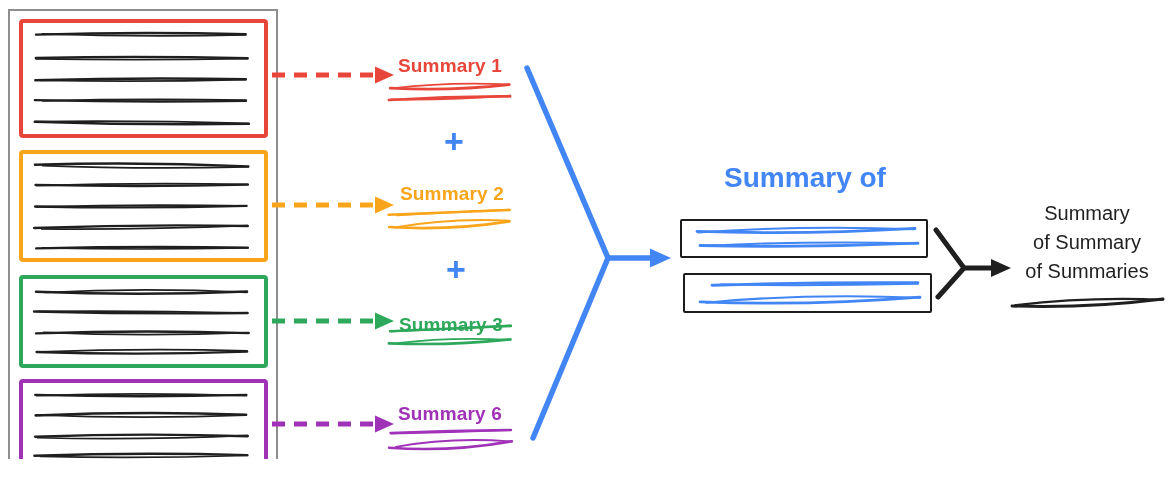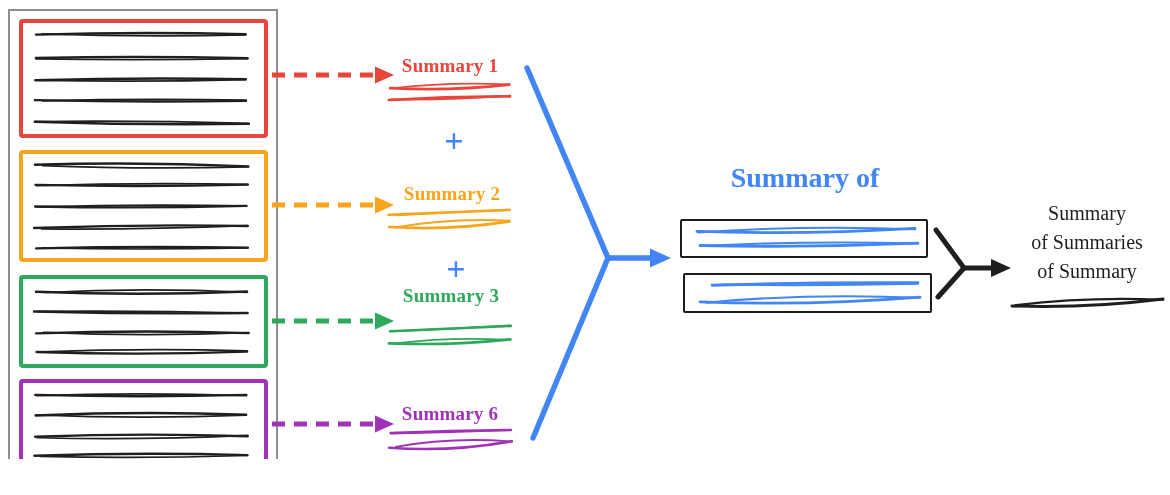--- a/index.html
+++ b/index.html
@@ -1,39 +1,39 @@
 <!DOCTYPE html>
 <html style="--c-red: #E8463A; --c-orange: #F9A51B; --c-green: #2EA85B; --c-purple: #A032B8; --c-blue: #4285F4; --ink: #1F1F1F; --gray: #8E8E8E;"><head>
 <meta charset="utf-8">
 <style>
   * { box-sizing: border-box; }
   body { margin: 0; background: #ffffff; }
   .stage {
     position: relative; width: 1170px; height: 459px; background: #fff;
-    font-family: Liberation Serif, serif; overflow: hidden;
+    font-family: Liberation Sans, sans-serif; overflow: hidden;
   }
   #overlay { position: absolute; left: 0; top: 0; width: 1170px; height: 495px; pointer-events: none; }
 
   .doc-outer {
     position: absolute; left: 8px; top: 9px; width: 270px; height: 475px;
     border: 2px solid var(--gray); background: transparent;
   }
   .doc-box { position: absolute; left: 19px; width: 249px; border-style: solid; border-width: 4.5px; border-radius: 4px; background: transparent; }
   #db1 { top: 19px;  height: 119px; border-color: var(--c-red); }
   #db2 { top: 150px; height: 112px; border-color: var(--c-orange); }
   #db3 { top: 275px; height: 93px;  border-color: var(--c-green); }
   #db4 { top: 379px; height: 92px;  border-color: var(--c-purple); }
 
   .s-label {
     position: absolute; transform: translate(-50%,-50%);
     font-size: 19px; font-weight: bold; white-space: nowrap; letter-spacing: 0.2px;
   }
   #lbl1 { left: 450px; top: 66px; }
   #lbl2 { left: 452px; top: 194px; }
-  #lbl3 { left: 451px; top: 296px; }
+  #lbl3 { left: 451px; top: 325px; }
   #lbl4 { left: 450px; top: 414px; }
   .c-red    { color: var(--c-red); }
   .c-orange { color: var(--c-orange); }
   .c-green  { color: var(--c-green); }
   .c-purple { color: var(--c-purple); }
 
   .plus {
     position: absolute; transform: translate(-50%,-50%);
     font-size: 34px; font-weight: bold; color: var(--c-blue);
   }
@@ -75,22 +75,22 @@
 
   <div class="sos-title">
     <div>Summary of</div>
   </div>
 
   <div class="sum-box" id="sbox1"></div>
   <div class="sum-box" id="sbox2"></div>
 
   <div class="final-text">
     <div>Summary</div>
+    <div>of Summary</div>
     <div>of Summaries</div>
-    <div>of Summary</div>
   </div>
 
   <svg id="overlay">
       <g>
         <path d="M 35.95754012092948 34.6448415517807 Q 140.81245188228786 31.478907108306885 245.66736364364624 34.27764940261841" stroke="#1F1F1F" stroke-width="2.4" fill="none" stroke-linecap="round" stroke-linejoin="round"></path>
         <path d="M 245.66736364364624 34.89541792869568 Q 140.81245188228786 37.443583846092224 42.2911078594625 33.80293333530426" stroke="#1F1F1F" stroke-width="1.728" fill="none" stroke-linecap="round" stroke-linejoin="round"></path>
         <path d="M 35.8412489593029 57.93115425109863 Q 141.73134683072567 55.6522159576416 247.62144470214844 58.254737854003906" stroke="#1F1F1F" stroke-width="2.4" fill="none" stroke-linecap="round" stroke-linejoin="round"></path>
         <path d="M 247.62144470214844 58.52701449394226 Q 141.73134683072567 60.53367614746094 35.97337564826012 58.827978901565075" stroke="#1F1F1F" stroke-width="1.728" fill="none" stroke-linecap="round" stroke-linejoin="round"></path>
         <path d="M 35.32229006290436 80.22698509693146 Q 140.59335619211197 77.36665296554565 245.86442232131958 79.30557775497437" stroke="#1F1F1F" stroke-width="2.4" fill="none" stroke-linecap="round" stroke-linejoin="round"></path>
         <path d="M 245.86442232131958 79.54998326301575 Q 140.59335619211197 82.16590988636017 40.207698822021484 80.2808369398117" stroke="#1F1F1F" stroke-width="1.728" fill="none" stroke-linecap="round" stroke-linejoin="round"></path>

